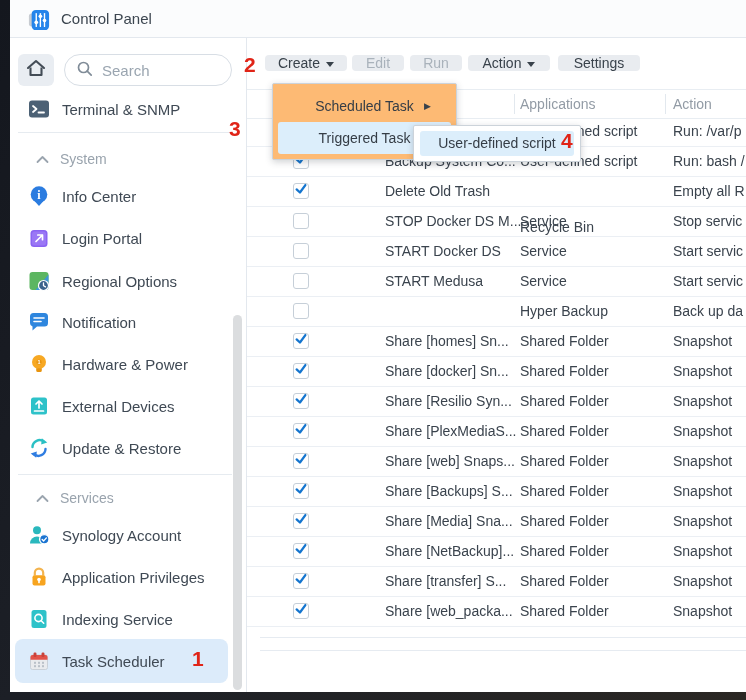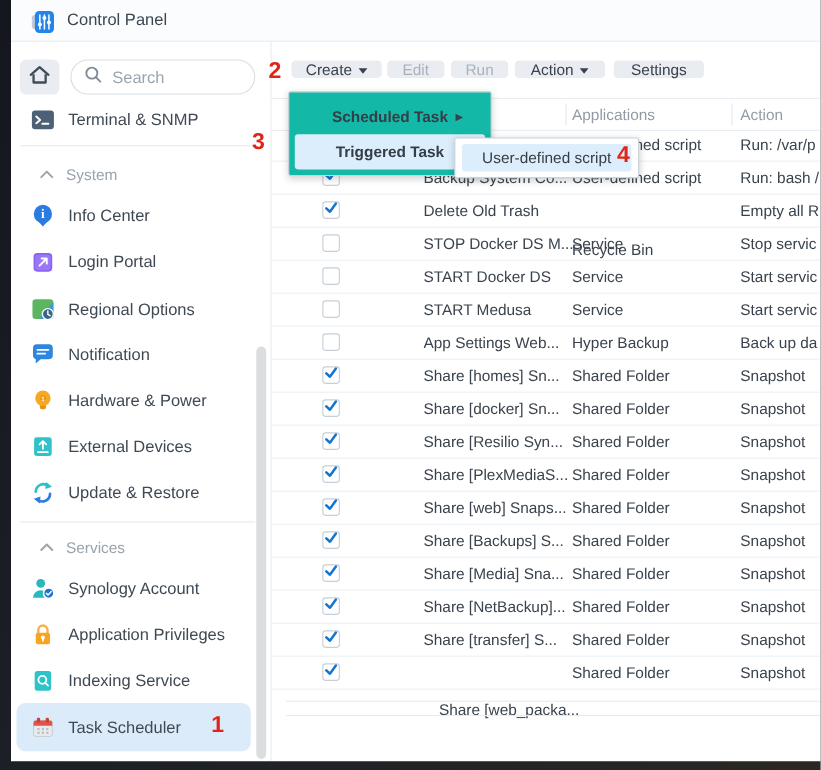--- a/index.html
+++ b/index.html
@@ -45,22 +45,22 @@
   
   .thead{position:absolute;left:0;top:51px;right:0;height:28px;border-top:1px solid #e8edf2;border-bottom:1px solid #e8edf2;background:#fff;}
   .th{position:absolute;top:0;height:28px;line-height:28px;font-size:14px;color:#929ba5;white-space:nowrap;cursor:pointer;}
   .th-sep{position:absolute;top:4px;height:20px;width:1px;background:#e2e8ee;}
   .rows{position:absolute;left:0;top:79px;right:0;}
   .trow{position:relative;height:29px;border-bottom:1px solid #ebeff4;cursor:pointer;}
   .cell{position:absolute;top:0;height:29px;line-height:29px;font-size:14px;color:#3a434d;white-space:nowrap;overflow:hidden;}
   .cb{position:absolute;left:46px;top:6px;width:16px;height:16px;border:1px solid #c6cfd8;border-radius:3px;background:#fff;box-sizing:border-box;display:flex;align-items:center;justify-content:center;cursor:pointer;}
   .bline{position:absolute;left:13px;right:0;height:1px;background:#e6ebf1;}
   
-  .menu{position:absolute;left:15px;top:45px;width:185px;height:77px;background:#14b8a6;border:1px solid #ccd3da;
-    border-radius:2px;box-shadow:0 2px 7px rgba(40,50,60,.22);z-index:20;padding:6px 5px;box-sizing:border-box;font-weight:bold;}
+  .menu{position:absolute;left:25px;top:45px;width:185px;height:77px;background:#fdba74;border:1px solid #ccd3da;
+    border-radius:2px;box-shadow:0 2px 7px rgba(40,50,60,.22);z-index:20;padding:6px 5px;box-sizing:border-box;}
   .menu-item{height:32px;line-height:32px;text-align:center;font-size:14px;color:#353d46;position:relative;border-radius:3px;cursor:pointer;}
   .menu-item.hl{background:#dceefb;}
   .menu-item .arr{position:absolute;right:20px;top:0;font-size:9px;color:#39424b;}
   .submenu{position:absolute;left:166px;top:87px;width:168px;height:37px;background:#fff;border:1px solid #ccd3da;
     border-radius:2px;box-shadow:0 2px 7px rgba(40,50,60,.22);z-index:25;padding:5px 6px;box-sizing:border-box;}
   .submenu-item{height:25px;line-height:25px;text-align:center;font-size:14px;color:#353d46;border-radius:3px;cursor:pointer;}
   .submenu-item.hl{background:#dceefb;}
   
   .annot{position:absolute;z-index:50;color:#e02417;font-weight:bold;font-size:21px;line-height:22px;}
 </style>
@@ -327,21 +327,20 @@
             <div class="cell" style="left: 426px; right: 0px;">Start servic</div>
           </div>
           <div class="trow">
             <div class="cb"></div>
             <div class="cell" style="left: 138px; right: 0px;">START Medusa</div>
             <div class="cell" style="left: 273px; right: 0px;">Service</div>
             <div class="cell" style="left: 426px; right: 0px;">Start servic</div>
           </div>
           <div class="trow">
             <div class="cb"></div>
-            <div class="cell" style="left: 138px; right: 0px;">App Settings Web...</div>
             <div class="cell" style="left: 273px; right: 0px;">Hyper Backup</div>
             <div class="cell" style="left: 426px; right: 0px;">Back up da</div>
           </div>
           <div class="trow">
             <div class="cb">
               <span><svg width="14" height="14" viewBox="0 0 16 16">
                   <path d="M3 8.5 L6.8 12 L13 3.5" stroke="#1475cf" stroke-width="2.6" fill="none" stroke-linecap="round" stroke-linejoin="round"></path>
                 </svg></span>
             </div>
             <div class="cell" style="left: 138px; right: 0px;">Share [homes] Sn...</div>
@@ -427,21 +426,21 @@
             <div class="cell" style="left: 138px; right: 0px;">Share [transfer] S...</div>
             <div class="cell" style="left: 273px; right: 0px;">Shared Folder</div>
             <div class="cell" style="left: 426px; right: 0px;">Snapshot</div>
           </div>
           <div class="trow">
             <div class="cb">
               <span><svg width="14" height="14" viewBox="0 0 16 16">
                   <path d="M3 8.5 L6.8 12 L13 3.5" stroke="#1475cf" stroke-width="2.6" fill="none" stroke-linecap="round" stroke-linejoin="round"></path>
                 </svg></span>
             </div>
-            <div class="cell" style="left: 152px; right: 0px; margin-top: 34px;">Share [web_packa...</div>
+            <div class="cell" style="left: 138px; right: 0px;">Share [web_packa...</div>
             <div class="cell" style="left: 273px; right: 0px;">Shared Folder</div>
             <div class="cell" style="left: 426px; right: 0px;">Snapshot</div>
           </div>
         </div>
 
       <div class="bline" style="top:599px"></div>
       <div class="bline" style="top:612px"></div>
 
       <div class="menu" id="create-menu">
           <div class="menu-item"><span>Scheduled Task</span><span class="arr">▶</span></div>

